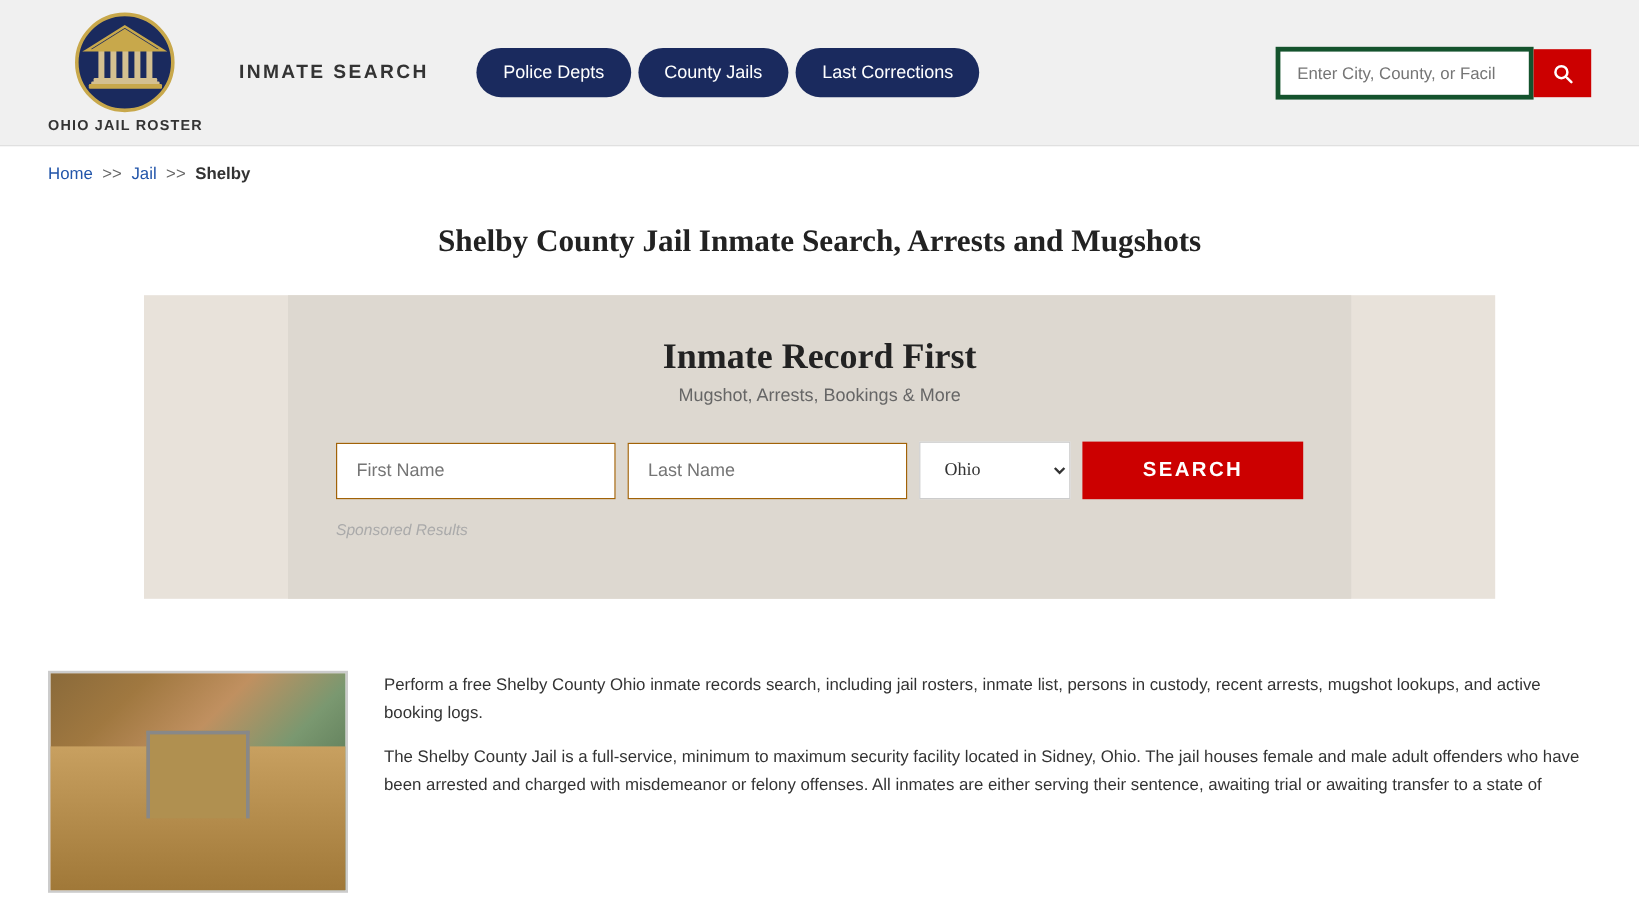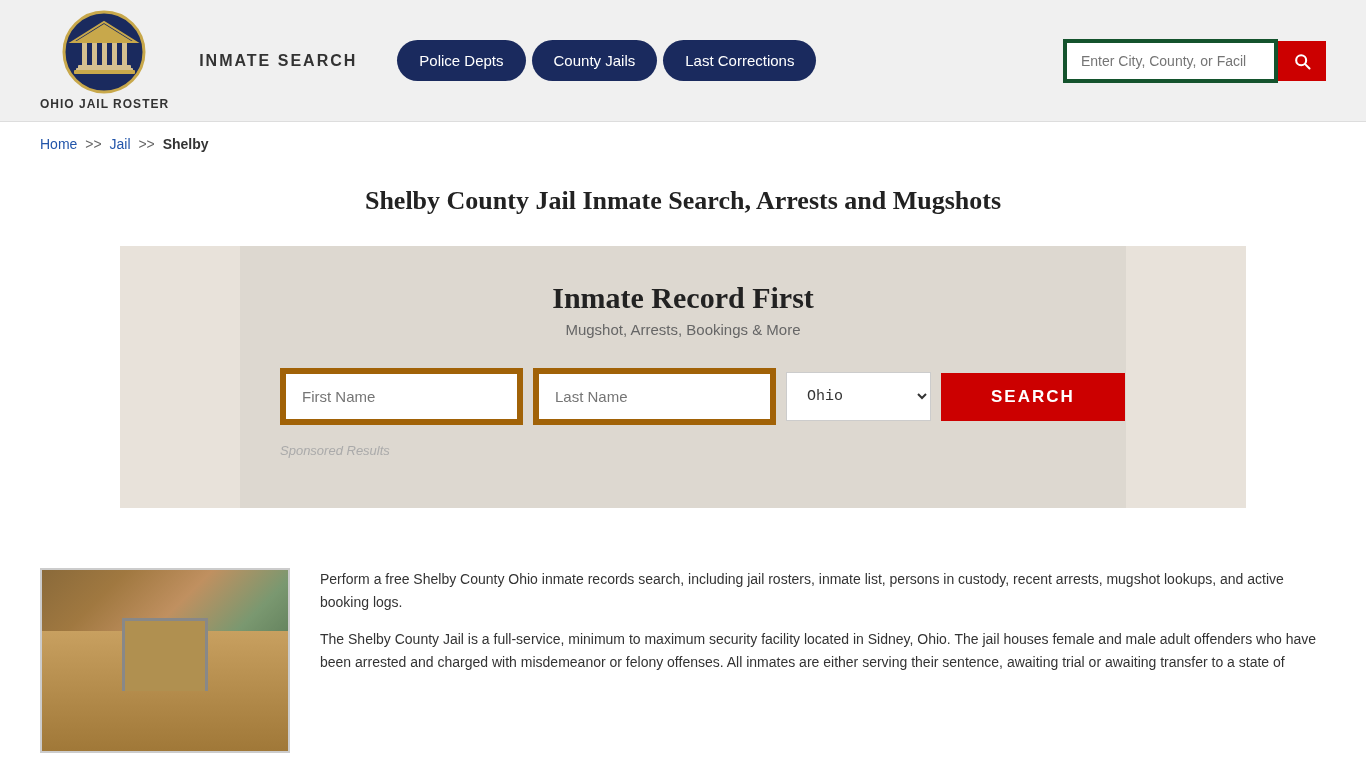--- a/index.html
+++ b/index.html
@@ -127,34 +127,34 @@
       color: #666;
       font-family: Arial, sans-serif;
       margin-bottom: 30px;
     }
     .search-form {
       display: flex;
       gap: 0;
       align-items: center;
     }
     .form-input {
-      border: 6px solid #a16207;
+      border: 1px solid #a16207;
       padding: 14px 16px;
       font-size: 15px;
       font-family: Arial, sans-serif;
       outline: none;
       color: #999;
     }
     .form-input.first-name { width: 270px; margin-right: 10px; }
     .form-input.last-name { width: 270px; margin-right: 10px; }
     .form-select {
       border: 1px solid #ccc;
       padding: 14px 16px;
       font-size: 15px;
-      font-family: Liberation Mono, monospace;
+      font-family: Liberation Serif, serif;
       outline: none;
       color: #333;
       width: 270px;
       margin-right: 10px;
       background: white;
     }
     .search-main-btn {
       background: #cc0000;
       color: white;
       border: none;

